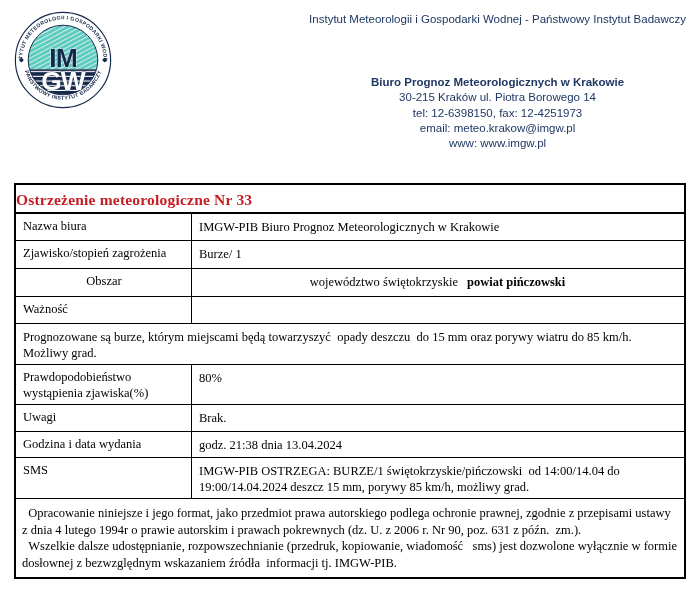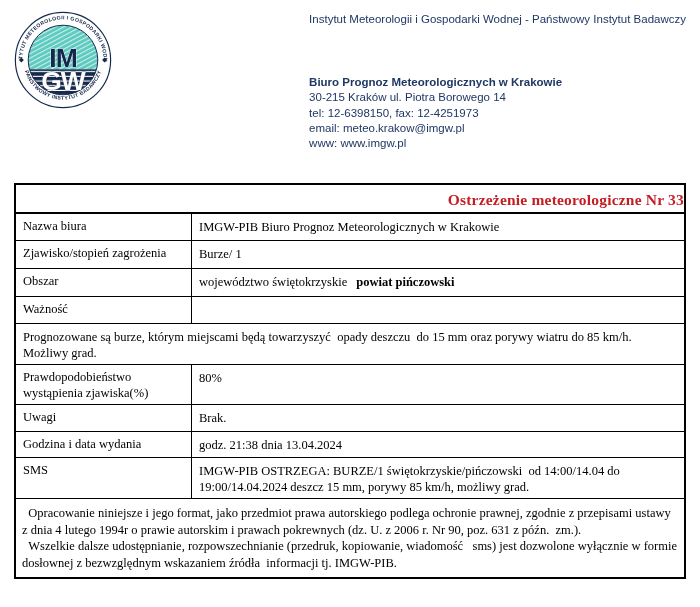--- a/index.html
+++ b/index.html
@@ -1,27 +1,27 @@
 <!DOCTYPE html>
 <html><head>
 <meta charset="utf-8">
 <style>
   html,body{margin:0;padding:0;background:#ffffff;}
   .page{position:relative;width:700px;height:607px;background:#fff;overflow:hidden;
         font-family:"Liberation Serif", serif;color:#000;}
 
   
   .logo-wrap{position:absolute;left:14px;top:8px;width:98px;height:104px;}
-  .hdr{position:absolute;right:14px;top:12px;text-align:left;
+  .hdr{position:absolute;right:14px;top:12px;text-align:center;
        font-family:"Liberation Sans", sans-serif;font-size:11.5px;line-height:15.2px;}
   .hdr .b{font-weight:bold;margin-top:48px;}
 
   
   .tbl{position:absolute;left:14px;top:183px;width:668px;border:2px solid #000;background:#fff;}
-  .title-row{border-bottom:2px solid #000;min-height:21px;padding-top:6px;text-align:right;
+  .title-row{border-bottom:2px solid #000;min-height:21px;padding-top:6px;text-align:left;
              font-weight:bold;font-size:15.5px;letter-spacing:0.2px;}
   .row{display:flex;border-bottom:1.5px solid #000;}
   .row:last-of-type{border-bottom:1.5px solid #000;}
   .lbl{width:176px;min-width:176px;box-sizing:border-box;border-right:1.5px solid #000;
        font-weight:normal;font-size:12.5px;line-height:15.5px;padding:5px 6px 3px 7px;}
   .val{flex:1;font-size:12.5px;line-height:16px;padding:5px 8px 3px 7px;white-space:pre-wrap;}
   .vbold{font-weight:bold;margin-left:9px;}
   .footer{padding:6px 7px 6px 6px;font-size:12.5px;line-height:16.5px;min-height:56px;}
   .fpar{white-space:pre-wrap;}
 
@@ -90,21 +90,21 @@
     <div class="row" style="min-height:26px;">
       <div class="lbl">Nazwa biura</div>
       <div class="val">IMGW-PIB Biuro Prognoz Meteorologicznych w Krakowie</div>
     </div>
 
     <div class="row" style="min-height:27px;">
       <div class="lbl">Zjawisko/stopień zagrożenia</div>
       <div class="val">Burze/ 1</div>
     </div>
 
-    <div class="row" style="min-height:27px;">
+    <div class="row" style="min-height:27px;text-align:center;">
       <div class="lbl">Obszar</div>
       <div class="val"><span>województwo świętokrzyskie</span><span class="vbold">powiat pińczowski</span></div>
     </div>
 
     <div class="row" style="min-height:26px;gap:12px;">
       <div class="lbl">Ważność</div>
     </div>
 
     <div class="row" style="min-height:37px;">
       <div class="val">Prognozowane są burze, którym miejscami będą towarzyszyć  opady deszczu  do 15 mm oraz porywy wiatru do 85 km/h. Możliwy grad.</div>

